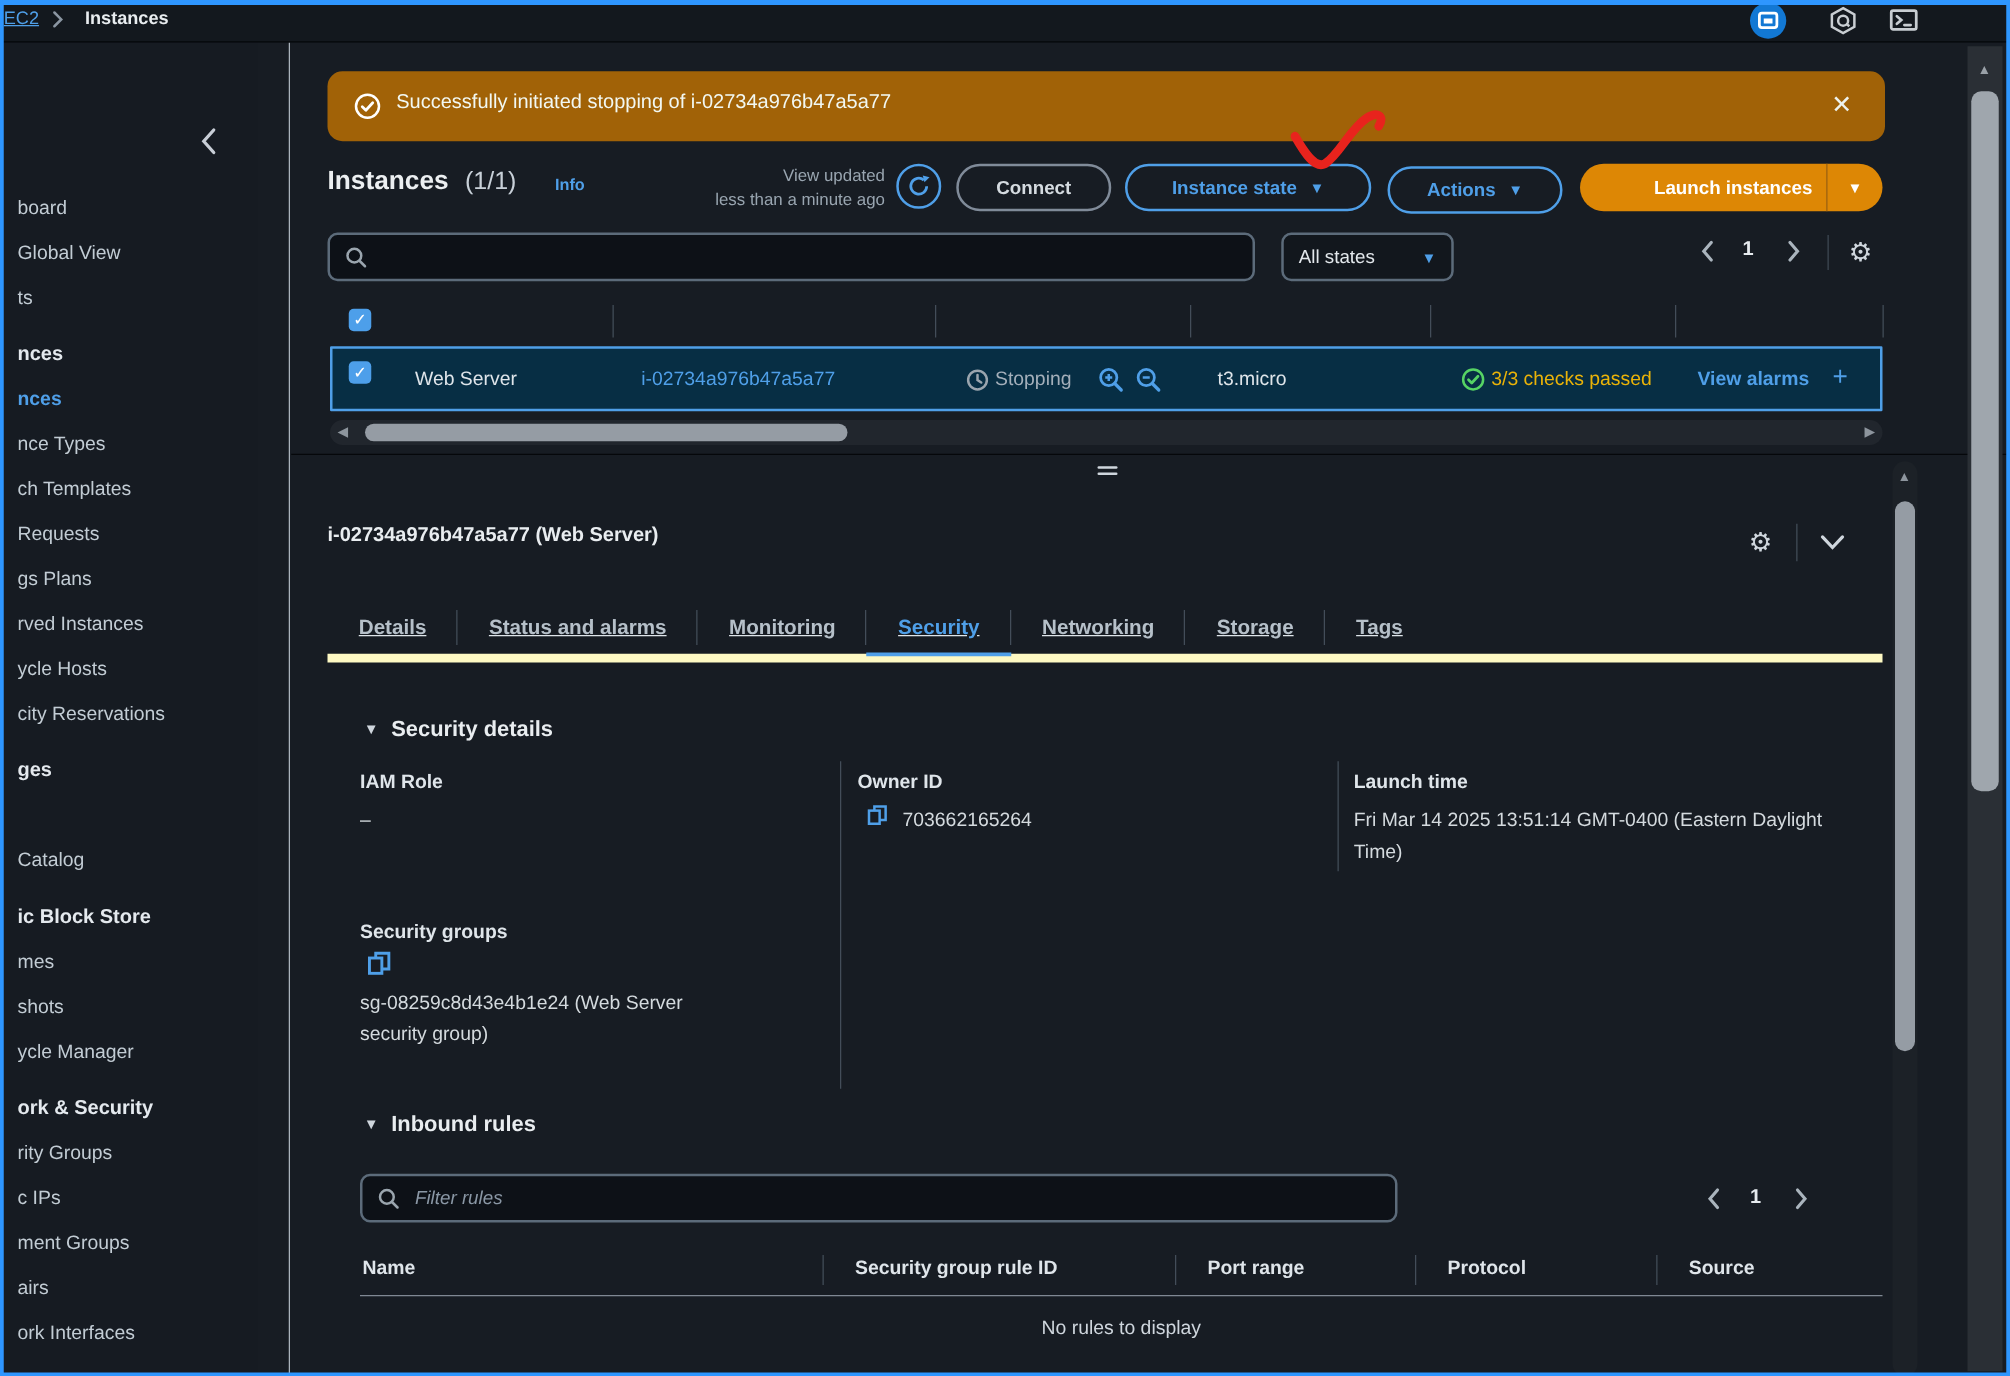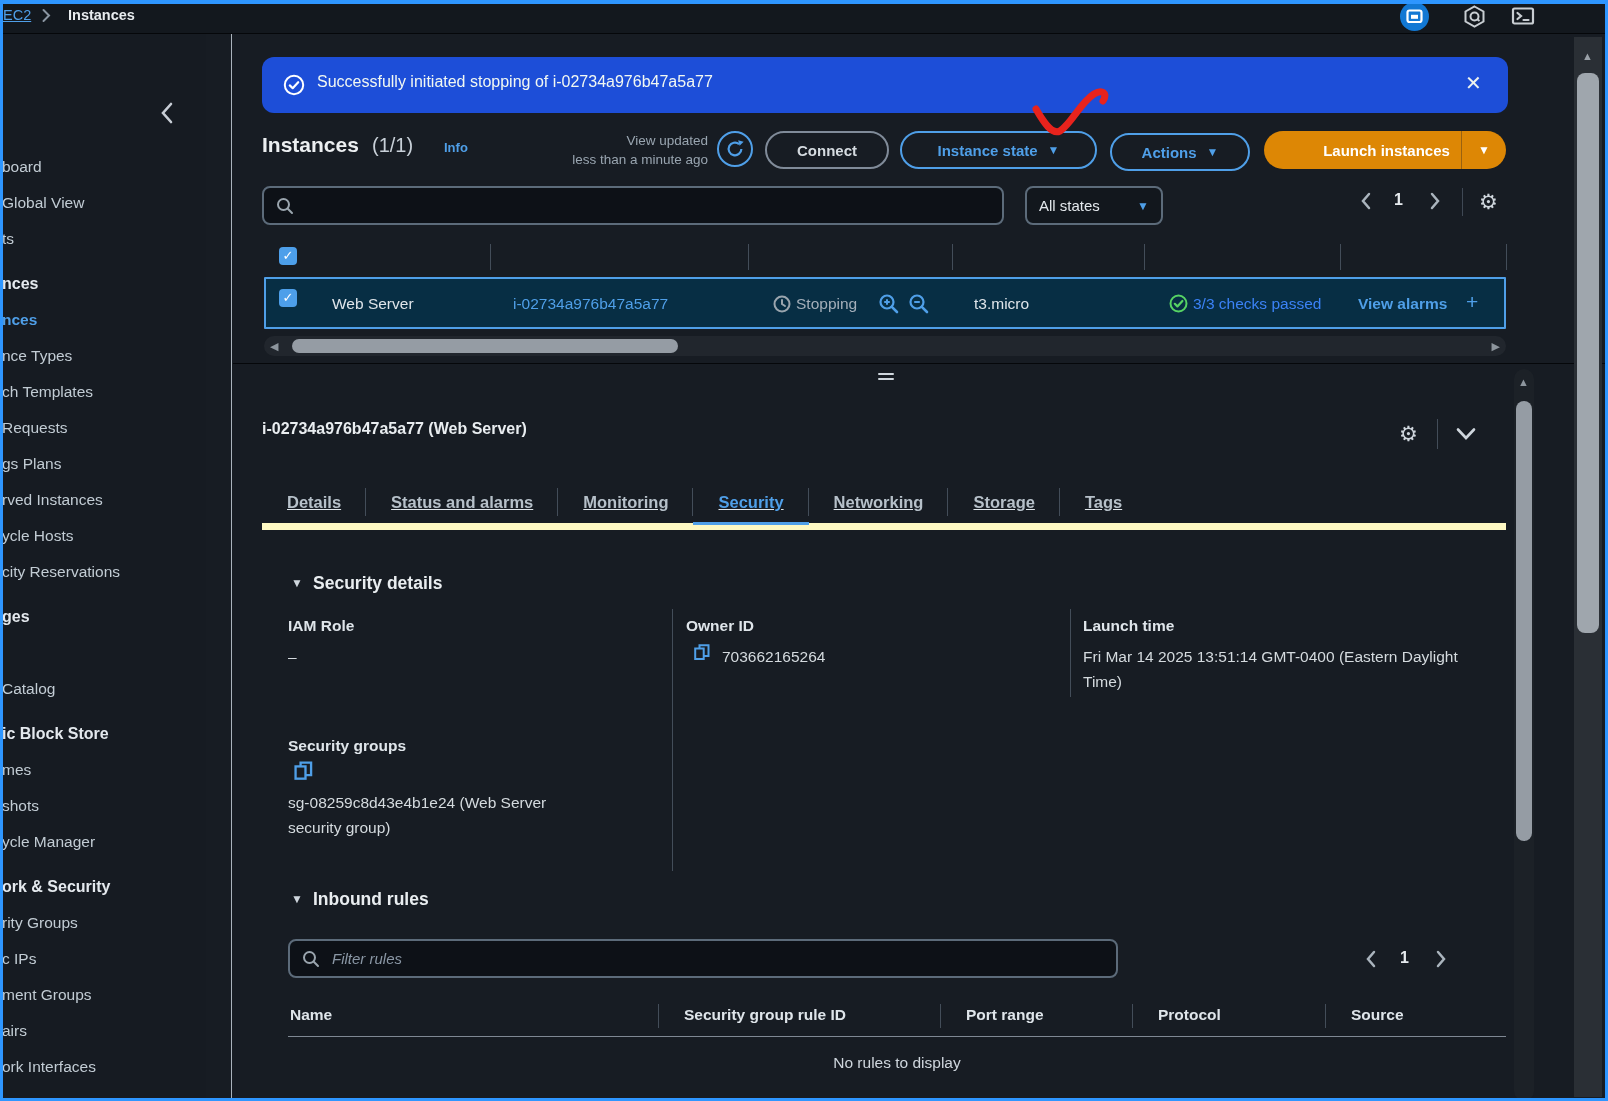--- a/index.html
+++ b/index.html
@@ -6,30 +6,30 @@
   .page{position:relative;width:1608px;height:1101px;background:#171c23;overflow:hidden;
         font-family:"Liberation Sans","DejaVu Sans",sans-serif;color:#dfe5ea;-webkit-font-smoothing:antialiased;}
   .abs{position:absolute;}
   .frame{position:absolute;inset:0;border:3px solid #2e96ff;border-top-width:4px;pointer-events:none;z-index:60;}
   
   .topbar{position:absolute;left:0;top:0;width:1608px;height:33px;background:#13181e;border-bottom:1px solid #05070a;z-index:5;}
   .crumb-link{color:#4f9fe8;text-decoration:underline;font-size:14.5px;}
   .crumb-cur{color:#e8ecef;font-size:14.5px;font-weight:bold;}
   
   .sidebar{position:absolute;left:0;top:33px;width:206px;bottom:0;background:#161b22;overflow:hidden;}
-  .side-item{display:block;padding-left:2px;line-height:36px;height:36px;font-size:15.5px;color:#c2ccd4;white-space:nowrap;}
+  .side-item{display:block;padding-left:14px;line-height:36px;height:36px;font-size:15.5px;color:#c2ccd4;white-space:nowrap;}
   .side-head{font-weight:bold;color:#e4e9ee;font-size:16px;margin-top:9px;}
   .side-active{color:#4f9fe8;font-weight:bold;}
   .v-divider{position:absolute;left:231px;top:33px;width:1px;bottom:0;background:#aab3bc;z-index:4;}
   
   .sb-track{position:absolute;background:#21262d;border-radius:10px;}
   .sb-thumb{position:absolute;background:#959ca4;border-radius:8px;}
   .sb-arrow{position:absolute;color:#8d959d;font-size:11px;line-height:11px;}
   
-  .banner{position:absolute;left:262px;top:57px;width:1246px;height:56px;background:#1d4ed8;border-radius:12px;color:#f2f8f2;}
+  .banner{position:absolute;left:262px;top:57px;width:1246px;height:56px;background:#a16207;border-radius:12px;color:#f2f8f2;}
   
   .btn{position:absolute;height:38px;border-radius:19px;display:flex;align-items:center;justify-content:center;
        font-size:15px;font-weight:bold;box-sizing:border-box;gap:10px;}
   .btn-gray{border:2px solid #808b99;color:#d5dbe0;}
   .btn-blue{border:2px solid #4f9fe8;color:#4f9fe8;}
   .btn-orange{background:#dd8705;color:#fff;}
   .caret{font-size:12px;line-height:12px;}
   .caret-blue{color:#4f9fe8;}
   
   .search{position:absolute;height:39px;background:#0d1117;border:2px solid #5c6b7a;border-radius:8px;box-sizing:border-box;
@@ -40,21 +40,21 @@
   
   .th{position:absolute;font-weight:bold;font-size:15.5px;color:#dfe5ea;line-height:34px;height:34px;top:240px;white-space:nowrap;}
   .col-sep{position:absolute;width:1px;background:#434d59;}
   .checkbox{position:absolute;width:18px;height:18px;background:#4d9fea;border-radius:4px;color:#fff;
             font-size:13px;font-weight:bold;text-align:center;line-height:18px;}
   .sel-row{position:absolute;left:264px;top:277px;width:1242px;height:52px;background:#072e44;
            border:2px solid #4f9fe8;box-sizing:border-box;border-radius:1px;}
   .cell{position:absolute;top:289px;line-height:28px;font-size:15.5px;white-space:nowrap;}
   .link{color:#4f9fe8;}
   .muted{color:#a4afba;}
-  .green{color:#3b82f6;}
+  .green{color:#eab308;}
   
   .tabs{position:absolute;left:262px;top:450px;width:1244px;height:42px;display:flex;border-bottom:7px solid #fef9c3;text-decoration:underline;}
   .tab{position:relative;line-height:42px;padding:0 25px;font-size:16.5px;font-weight:bold;color:#b6c0c9;white-space:nowrap;}
   .tab:not(:last-child)::after{content:"";position:absolute;right:0;top:7px;bottom:7px;width:1px;background:#434d59;}
   .tab.active{color:#4f9fe8;}
   .tab.active::before{content:"";position:absolute;left:0;right:0;bottom:-2px;height:3px;background:#4f9fe8;}
   .sec-title{position:absolute;font-size:17.5px;font-weight:bold;color:#e9edf0;white-space:nowrap;}
   .fld-label{position:absolute;font-weight:bold;font-size:15.5px;color:#dfe5ea;white-space:nowrap;}
   .fld-value{position:absolute;font-size:15.5px;color:#d4dade;line-height:25px;}
   .rule-th{position:absolute;font-weight:bold;font-size:15.5px;color:#dfe5ea;line-height:36px;top:966px;white-space:nowrap;}

